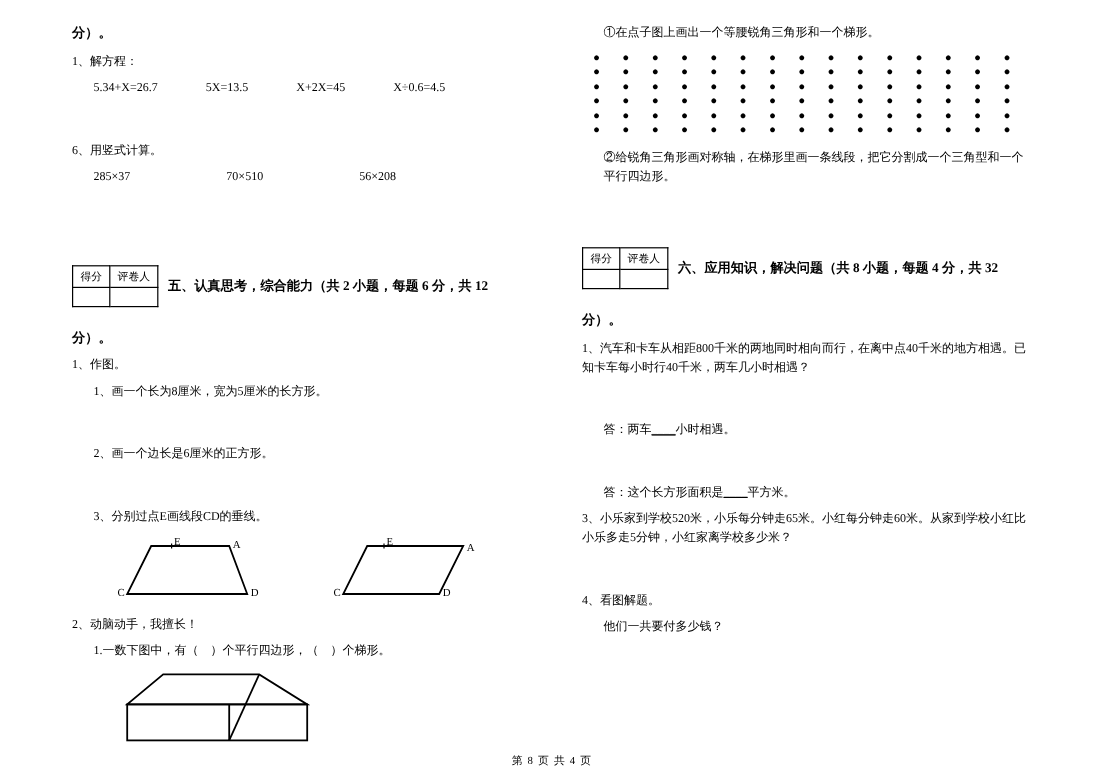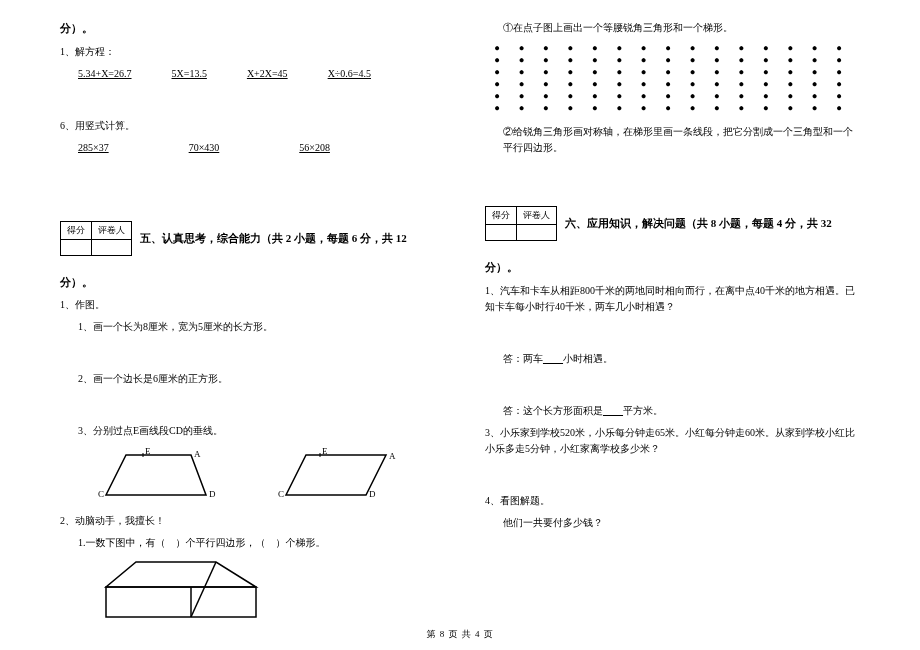--- a/index.html
+++ b/index.html
@@ -31,21 +31,21 @@
     }
     .footer {
       text-align: center;
       font-size: 9px;
       padding-top: 8px;
       letter-spacing: 1px;
     }
     .line { margin-bottom: 6px; line-height: 1.6; }
     .bold { font-weight: bold; }
     .indent1 { padding-left: 18px; }
-    .eq-row { display: flex; gap: 40px; padding-left: 18px; text-decoration: underline; }
+    .eq-row { display: flex; gap: 40px; padding-left: 18px; }
     .eq-row span { white-space: nowrap; }
     .score-box {
       display: inline-block;
       border-collapse: collapse;
       vertical-align: middle;
       margin-right: 8px;
     }
     .score-box td {
       border: 1px solid #000;
       font-size: 9px;
@@ -98,21 +98,21 @@
       <span>5.34+X=26.7</span>
       <span>5X=13.5</span>
       <span>X+2X=45</span>
       <span>X÷0.6=4.5</span>
     </div>
     <div class="spacer-md"></div>
 
     <div class="line">6、用竖式计算。</div>
     <div class="line eq-row" style="gap:80px;">
       <span>285×37</span>
-      <span>70×430</span>
+      <span>70×510</span>
       <span>56×208</span>
     </div>
     <div class="spacer-lg"></div>
 
     <div class="section-row">
       <table class="score-box">
         <tbody>
             <tr>
               <td>得分</td>
               <td>评卷人</td>

